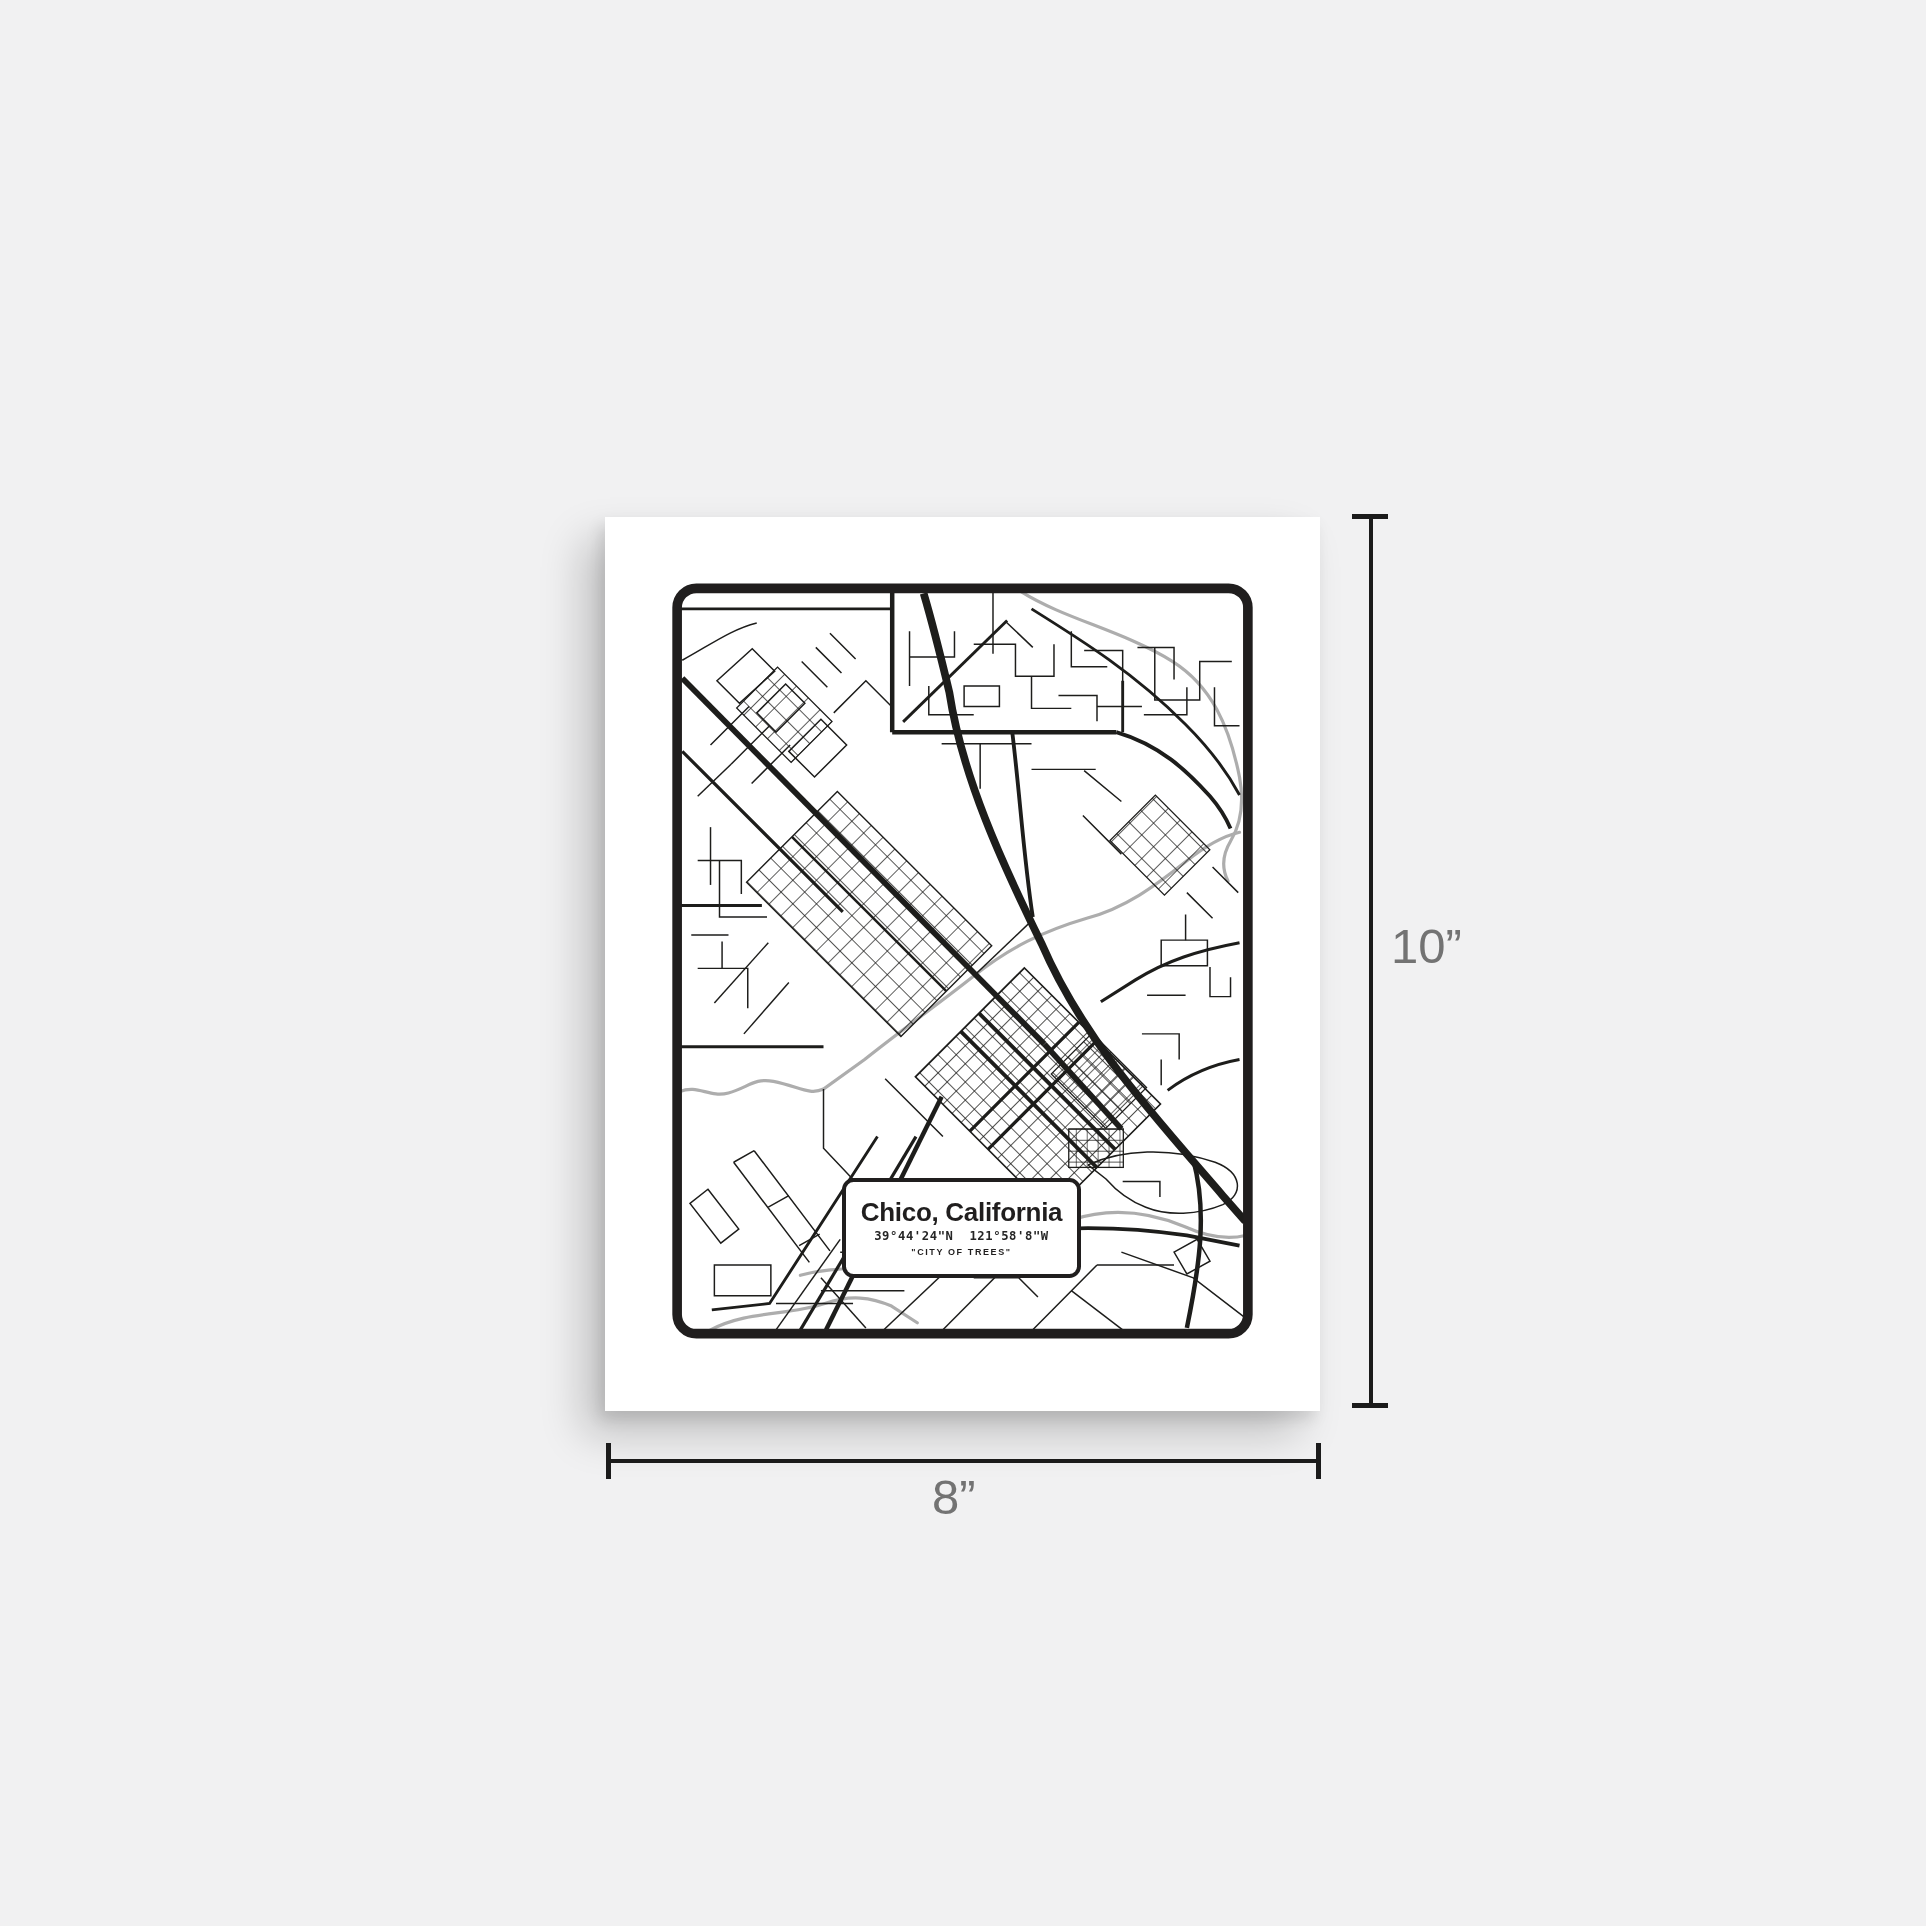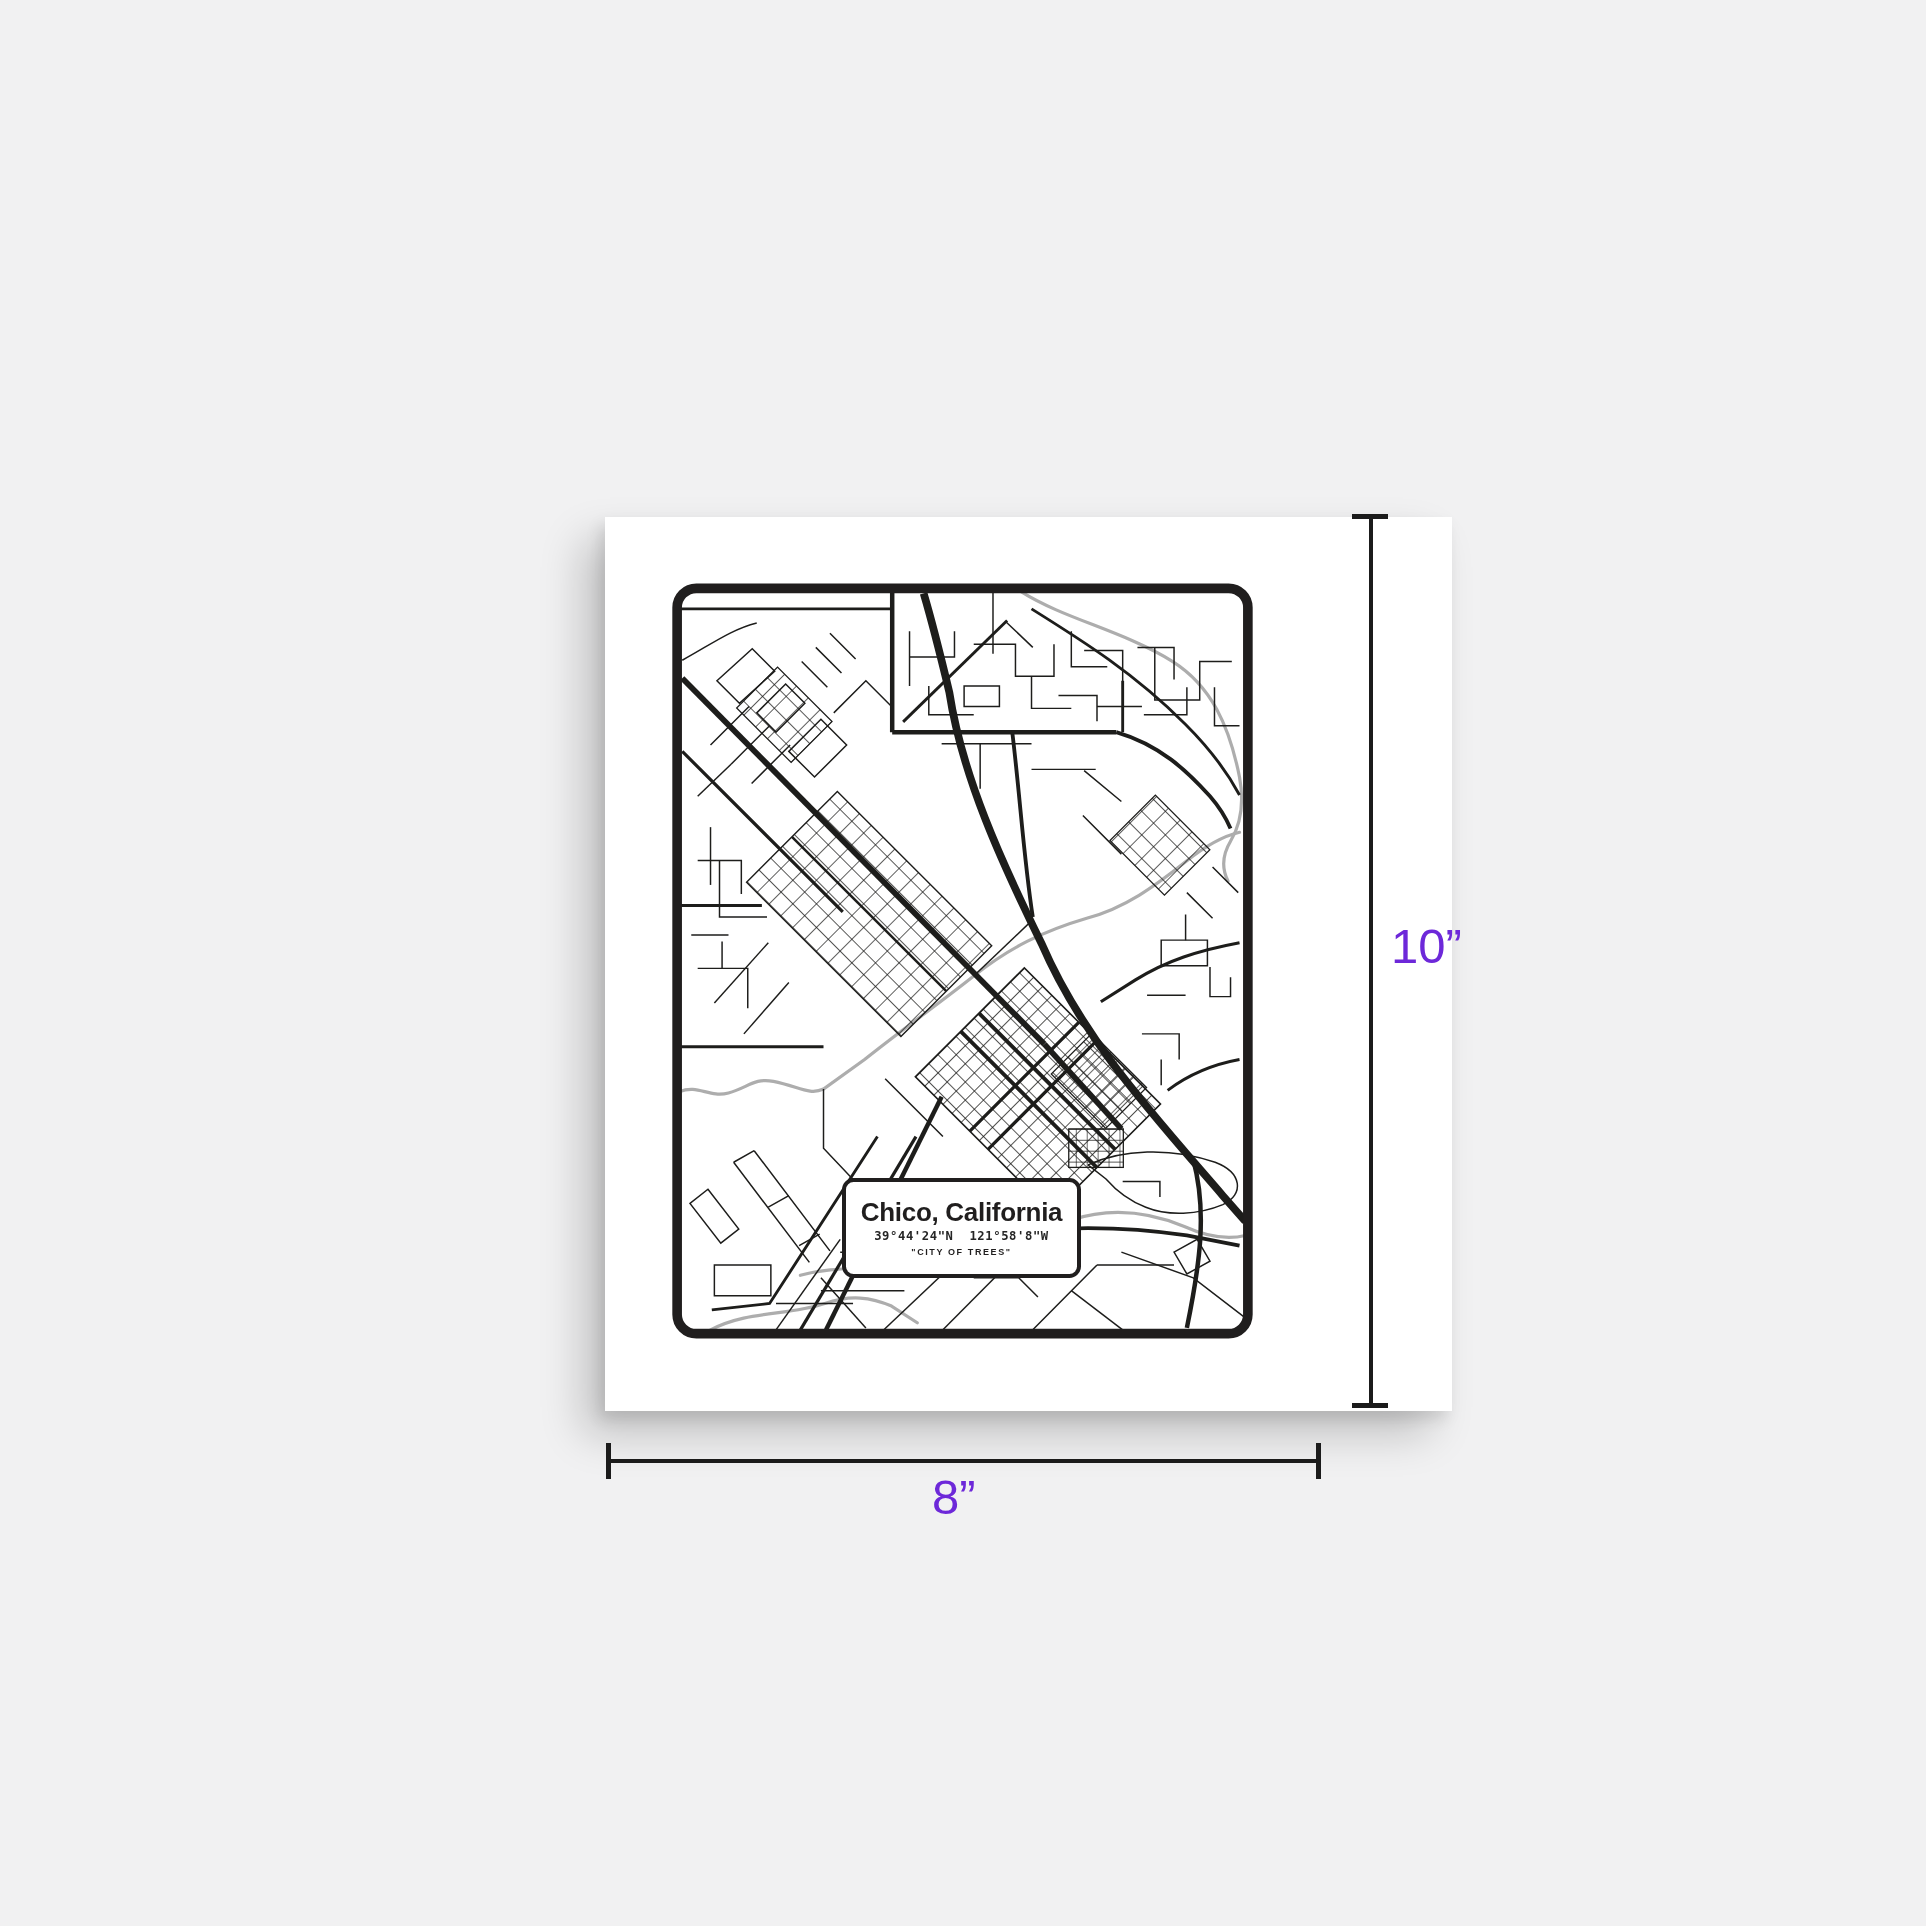--- a/index.html
+++ b/index.html
@@ -9,21 +9,21 @@
     font-family: "Liberation Sans", sans-serif;
     position: relative;
     overflow: hidden;
   }
   .scene { position: absolute; inset: 0; }
 
   
   .poster {
     position: absolute;
     left: 605px; top: 517px;
-    width: 847px; height: 894px;
+    width: 715px; height: 894px;
     background: #ffffff;
     box-shadow: -22px 23px 41px rgba(0,0,0,0.20), -5.1px 7.7px 14px rgba(0,0,0,0.10);
   }
   .map-svg {
     position: absolute;
     left: 67px; top: 66px;
     width: 581px; height: 756px;
   }
 
   
@@ -60,21 +60,21 @@
   
   .dim { position: absolute; background: #1b1b1b; }
   .dim-v-line  { left: 1369px; top: 515px;  width: 3.9px;  height: 891px; }
   .dim-v-cap-t { left: 1352px; top: 514px;  width: 36px; height: 4.5px; }
   .dim-v-cap-b { left: 1352px; top: 1403px; width: 36px; height: 4.5px; }
   .dim-h-line  { left: 607px;  top: 1459px; width: 711px; height: 3.9px; }
   .dim-h-cap-l { left: 606px;  top: 1443px; width: 4.5px;  height: 36px; }
   .dim-h-cap-r { left: 1316px; top: 1443px; width: 4.5px;  height: 36px; }
   .dim-label {
     position: absolute;
-    color: #6d28d9;
+    color: #737373;
     font-size: 49px; font-weight: 500;
     line-height: 1;
   }
   .dim-label-height { left: 1391px; top: 922px; }
   .dim-label-width  { left: 932px; top: 1473px; }
 </style>
 </head>
 <body>
 
 <div class="scene">

